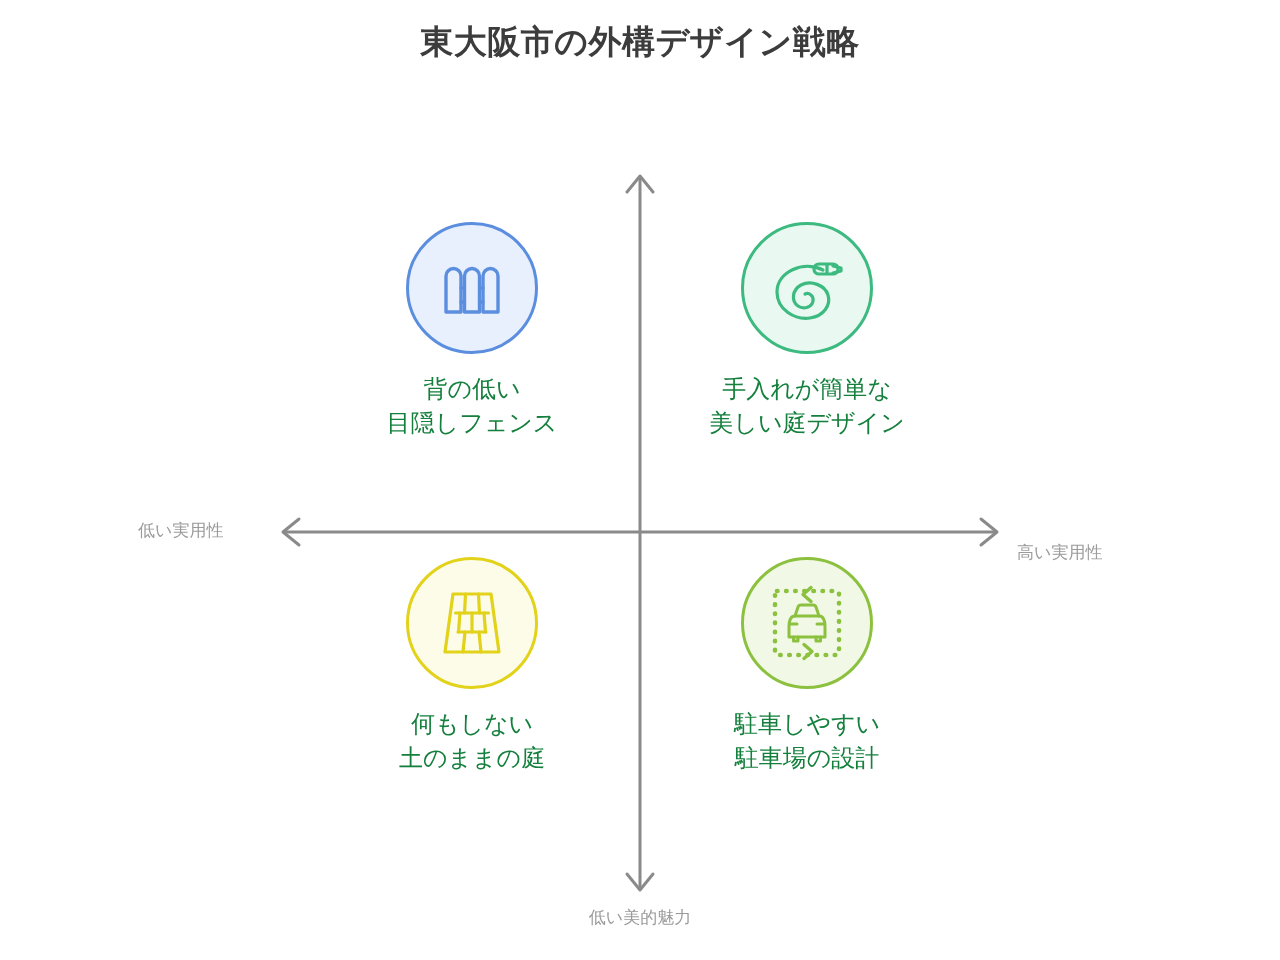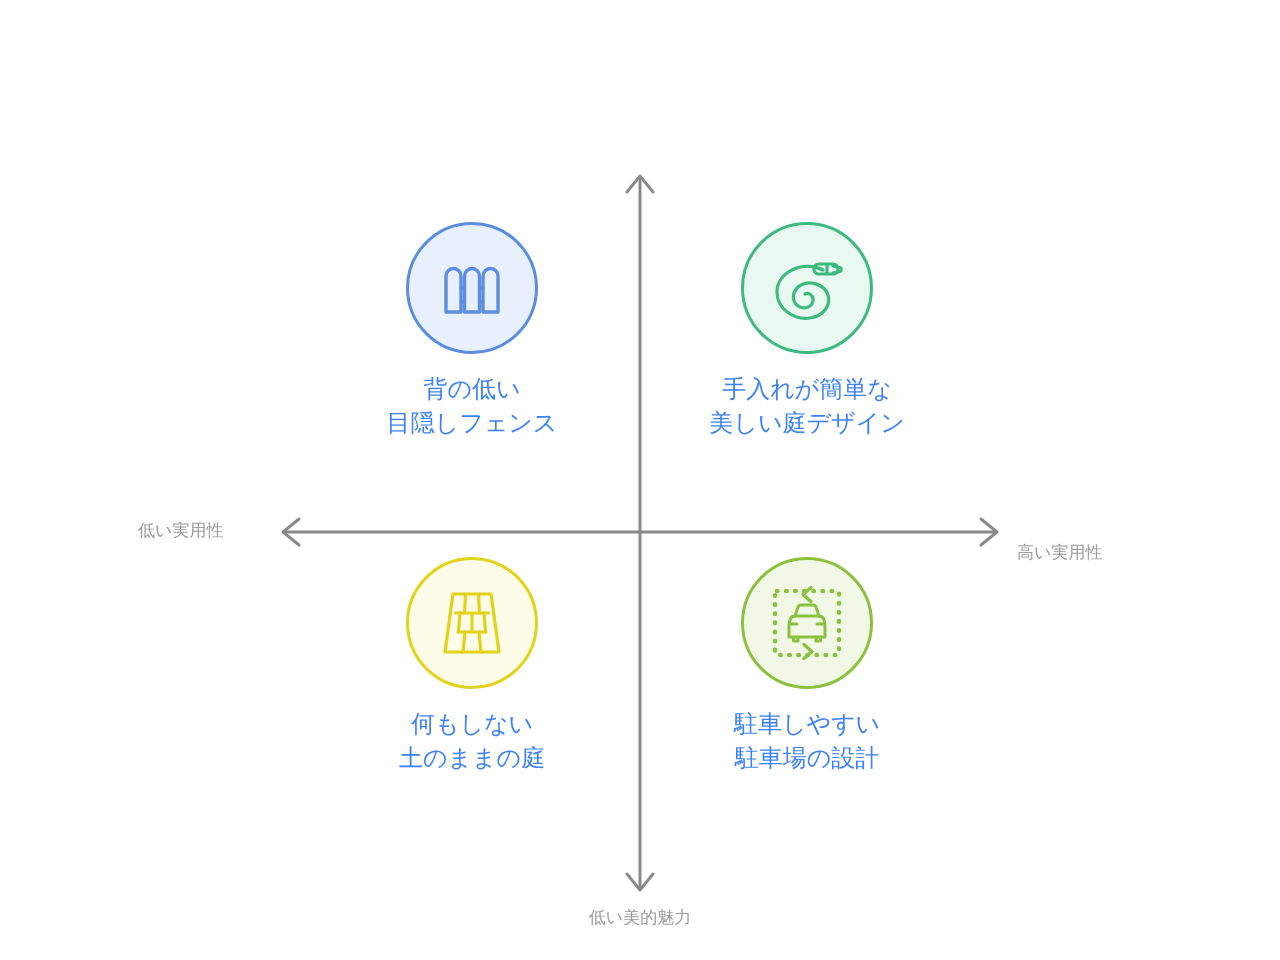--- a/index.html
+++ b/index.html
@@ -94,29 +94,30 @@
     display: flex;
     align-items: center;
     justify-content: center;
   }
   .icon-circle svg { display: block; }
 
   .quad-label {
     margin-top: 18px;
     font-size: 24px;
     line-height: 1.42;
-    color: #3b82f6;
+    color: #15803d;
     white-space: pre-line;
   }
 </style>
 </head>
 <body>
 
 <div id="canvas">
 
+  <div class="title">東大阪市の外構デザイン戦略</div>
 
   <svg class="axis-svg" viewBox="0 0 1280 960">
 
     <line x1="640" y1="178" x2="640" y2="888" stroke="#8a8a8a" stroke-width="3"></line>
 
     <polyline points="627,192 640,176 653,192" fill="none" stroke="#8a8a8a" stroke-width="3" stroke-linecap="round" stroke-linejoin="round"></polyline>
 
     <polyline points="627,874 640,890 653,874" fill="none" stroke="#8a8a8a" stroke-width="3" stroke-linecap="round" stroke-linejoin="round"></polyline>
 
     <line x1="285" y1="532" x2="995" y2="532" stroke="#8a8a8a" stroke-width="3"></line>

